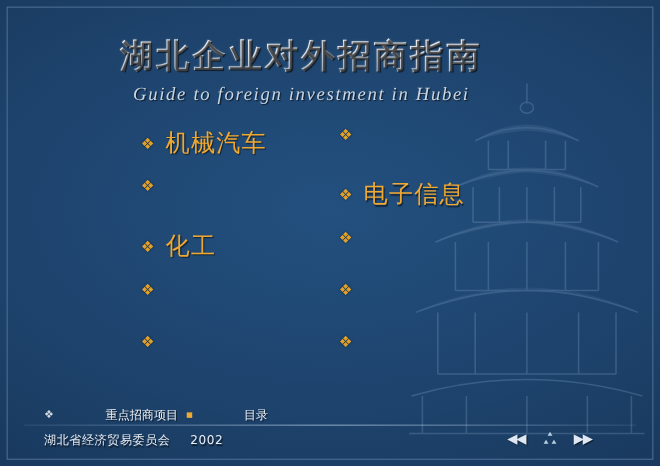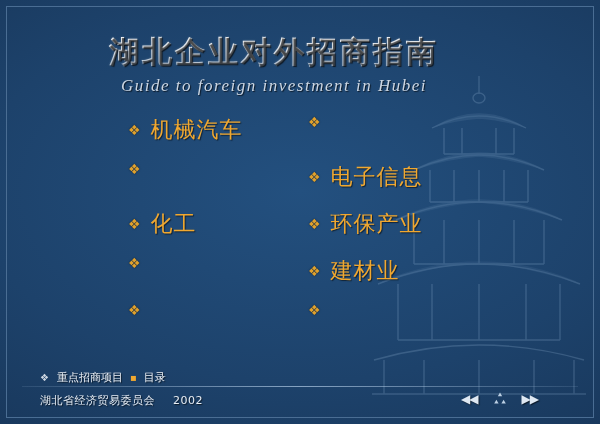--- a/index.html
+++ b/index.html
@@ -111,20 +111,21 @@
     color: #e8eef5;
   }
   #footer-nav .nav-mark {
     color: #cfd8e3;
     font-size: 10px;
     margin-right: 8px;
   }
   #footer-nav .nav-item {
     color: #eef2f7;
     text-shadow: 1px 1px 1px rgba(0,0,0,0.6);
+    margin-left: 39px;
   }
   #footer-nav .nav-sep {
     color: #f0a830;
     margin: 0 7px;
     font-size: 10px;
   }
   #footer-rule {
     position: absolute;
     left: 22px;
     top: 386px;
@@ -239,31 +240,29 @@
       </div>
     </div>
 
     <div class="bullet-row">
       <div class="bullet-cell">
         <span class="bullet-mark">❖</span>
         <span class="bullet-text"> 化工</span>
       </div>
       <div class="bullet-cell">
         <span class="bullet-mark">❖</span>
-        <span class="bullet-text">环保产业</span>
-      </div>
-    </div>
-
-    <div class="bullet-row">
-      <div class="bullet-cell">
-        <span class="bullet-mark">❖</span>
-      </div>
-      <div class="bullet-cell">
-        <span class="bullet-mark">❖</span>
-        <span class="bullet-text">建材业</span>
+      </div>
+    </div>
+
+    <div class="bullet-row">
+      <div class="bullet-cell">
+        <span class="bullet-mark">❖</span>
+      </div>
+      <div class="bullet-cell">
+        <span class="bullet-mark">❖</span>
       </div>
     </div>
 
     <div class="bullet-row">
       <div class="bullet-cell">
         <span class="bullet-mark">❖</span>
       </div>
       <div class="bullet-cell">
         <span class="bullet-mark">❖</span>
       </div>

